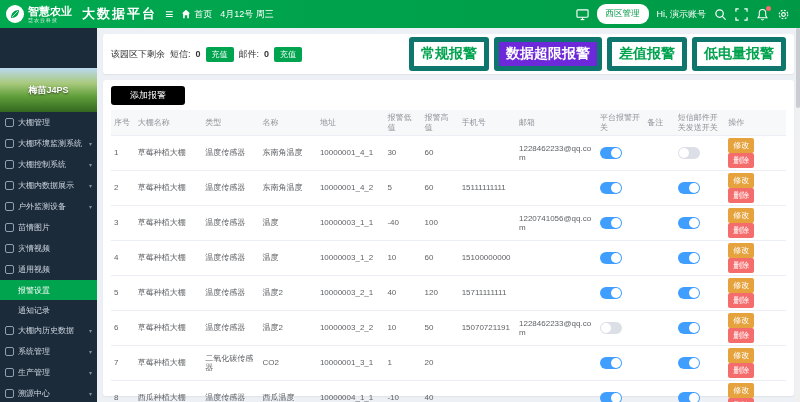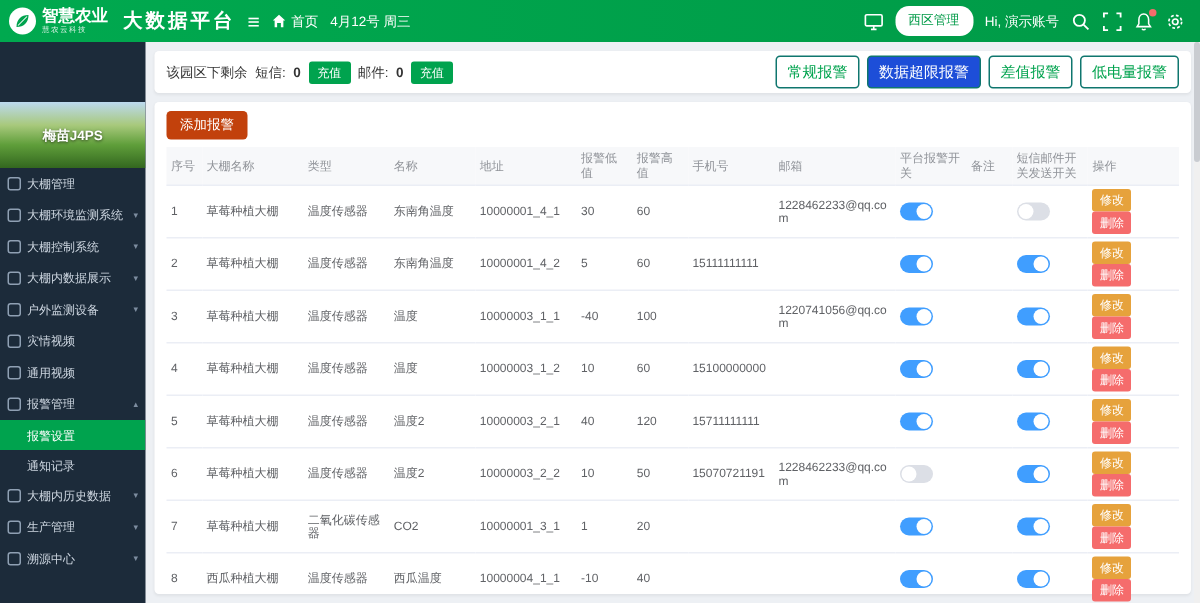--- a/index.html
+++ b/index.html
@@ -31,24 +31,24 @@
 .mi-icon{width:9px;height:9px;flex:0 0 9px;border:1px solid #8fa0b3;border-radius:2px;}
 .mi-label{overflow:hidden;text-overflow:ellipsis;}
 .mi-arrow{margin-left:auto;font-size:6px;color:#7d8da0;}
 .submenu-item{height:20px;display:flex;align-items:center;padding-left:18px;font-size:8px;color:#cdd6e0;cursor:pointer;}
 .submenu-item.active{background:#00a34e;color:#fff;}
 .main{flex:1;min-width:0;padding:6px;display:flex;flex-direction:column;gap:6px;overflow:hidden;}
 .notice-card{background:#fff;border-radius:3px;box-shadow:0 1px 2px rgba(0,0,0,.06);padding:3px 8px;display:flex;align-items:center;gap:5px;font-size:9px;color:#333;flex:0 0 26px;}
 .count{font-weight:bold;}
 .recharge-btn{background:#00a34e;color:#fff;border:none;border-radius:2px;font-size:8px;padding:2px 6px;cursor:pointer;}
 .tabs{display:flex;gap:5px;}
-.tab-btn{border:1px solid #0f766e;background:#fff;color:#00a34e;border-radius:3px;font-size:10px;padding:3px 7px;cursor:pointer;white-space:nowrap;}
-.tab-btn.active{background:#1d4ed8;color:#fff;}
+.tab-btn{border:5px solid #0f766e;background:#fff;color:#00a34e;border-radius:3px;font-size:14px;padding:3px 7px;cursor:pointer;white-space:nowrap;font-weight:bold;}
+.tab-btn.active{background:#6d28d9;color:#fff;}
 .table-card{background:#fff;border-radius:3px;box-shadow:0 1px 2px rgba(0,0,0,.06);padding:6px 8px;flex:1;display:flex;flex-direction:column;gap:5px;min-height:0;}
-.add-btn{align-self:flex-start;background:#c2410c;color:#fff;border:none;border-radius:3px;font-size:9px;padding:3px 9px;cursor:pointer;}
+.add-btn{align-self:flex-start;background:#000000;color:#fff;border:none;border-radius:3px;font-size:9px;padding:3px 19px;cursor:pointer;}
 table{width:100%;border-collapse:collapse;table-layout:fixed;font-size:8px;color:#606266;}
 th{background:#f7f8fa;color:#909399;font-weight:normal;text-align:left;padding:3px;border-bottom:1px solid #ebeef5;line-height:1.2;word-break:break-all;}
 td{padding:2px 3px;border-bottom:1px solid #ebeef5;line-height:1.2;word-break:break-all;height:23px;}
 .toggle{display:inline-block;width:22px;height:12px;border-radius:6px;background:#dcdfe6;position:relative;cursor:pointer;vertical-align:middle;}
 .toggle .knob{position:absolute;top:1px;left:1px;width:10px;height:10px;border-radius:50%;background:#fff;}
 .toggle.on{background:#409eff;}
 .toggle.on .knob{left:auto;right:1px;}
 .op-btn{border:none;border-radius:2px;color:#fff;font-size:8px;padding:2px 5px;cursor:pointer;}
 .op-btn.edit{background:#e6a23c;margin-right:3px;}
 .op-btn.del{background:#f56c6c;}
@@ -147,36 +147,40 @@
             <span class="mi-label">大棚内数据展示</span>
             <span class="mi-arrow">▾</span>
           </div>
           <div class="menu-item">
             <span class="mi-icon"></span>
             <span class="mi-label">户外监测设备</span>
             <span class="mi-arrow">▾</span>
           </div>
           <div class="menu-item">
             <span class="mi-icon"></span>
+            <span class="mi-label">苗情图片</span>
+          </div>
+          <div class="menu-item">
+            <span class="mi-icon"></span>
             <span class="mi-label">灾情视频</span>
           </div>
           <div class="menu-item">
             <span class="mi-icon"></span>
             <span class="mi-label">通用视频</span>
-          </div>
-          <div class="menu-item">
-            <span class="mi-icon"></span>
-            <span class="mi-label">报警管理</span>
-            <span class="mi-arrow">▴</span>
           </div>
           <div class="submenu-item active">报警设置</div>
           <div class="submenu-item">通知记录</div>
           <div class="menu-item">
             <span class="mi-icon"></span>
             <span class="mi-label">大棚内历史数据</span>
+            <span class="mi-arrow">▾</span>
+          </div>
+          <div class="menu-item">
+            <span class="mi-icon"></span>
+            <span class="mi-label">系统管理</span>
             <span class="mi-arrow">▾</span>
           </div>
           <div class="menu-item">
             <span class="mi-icon"></span>
             <span class="mi-label">生产管理</span>
             <span class="mi-arrow">▾</span>
           </div>
           <div class="menu-item">
             <span class="mi-icon"></span>
             <span class="mi-label">溯源中心</span>

